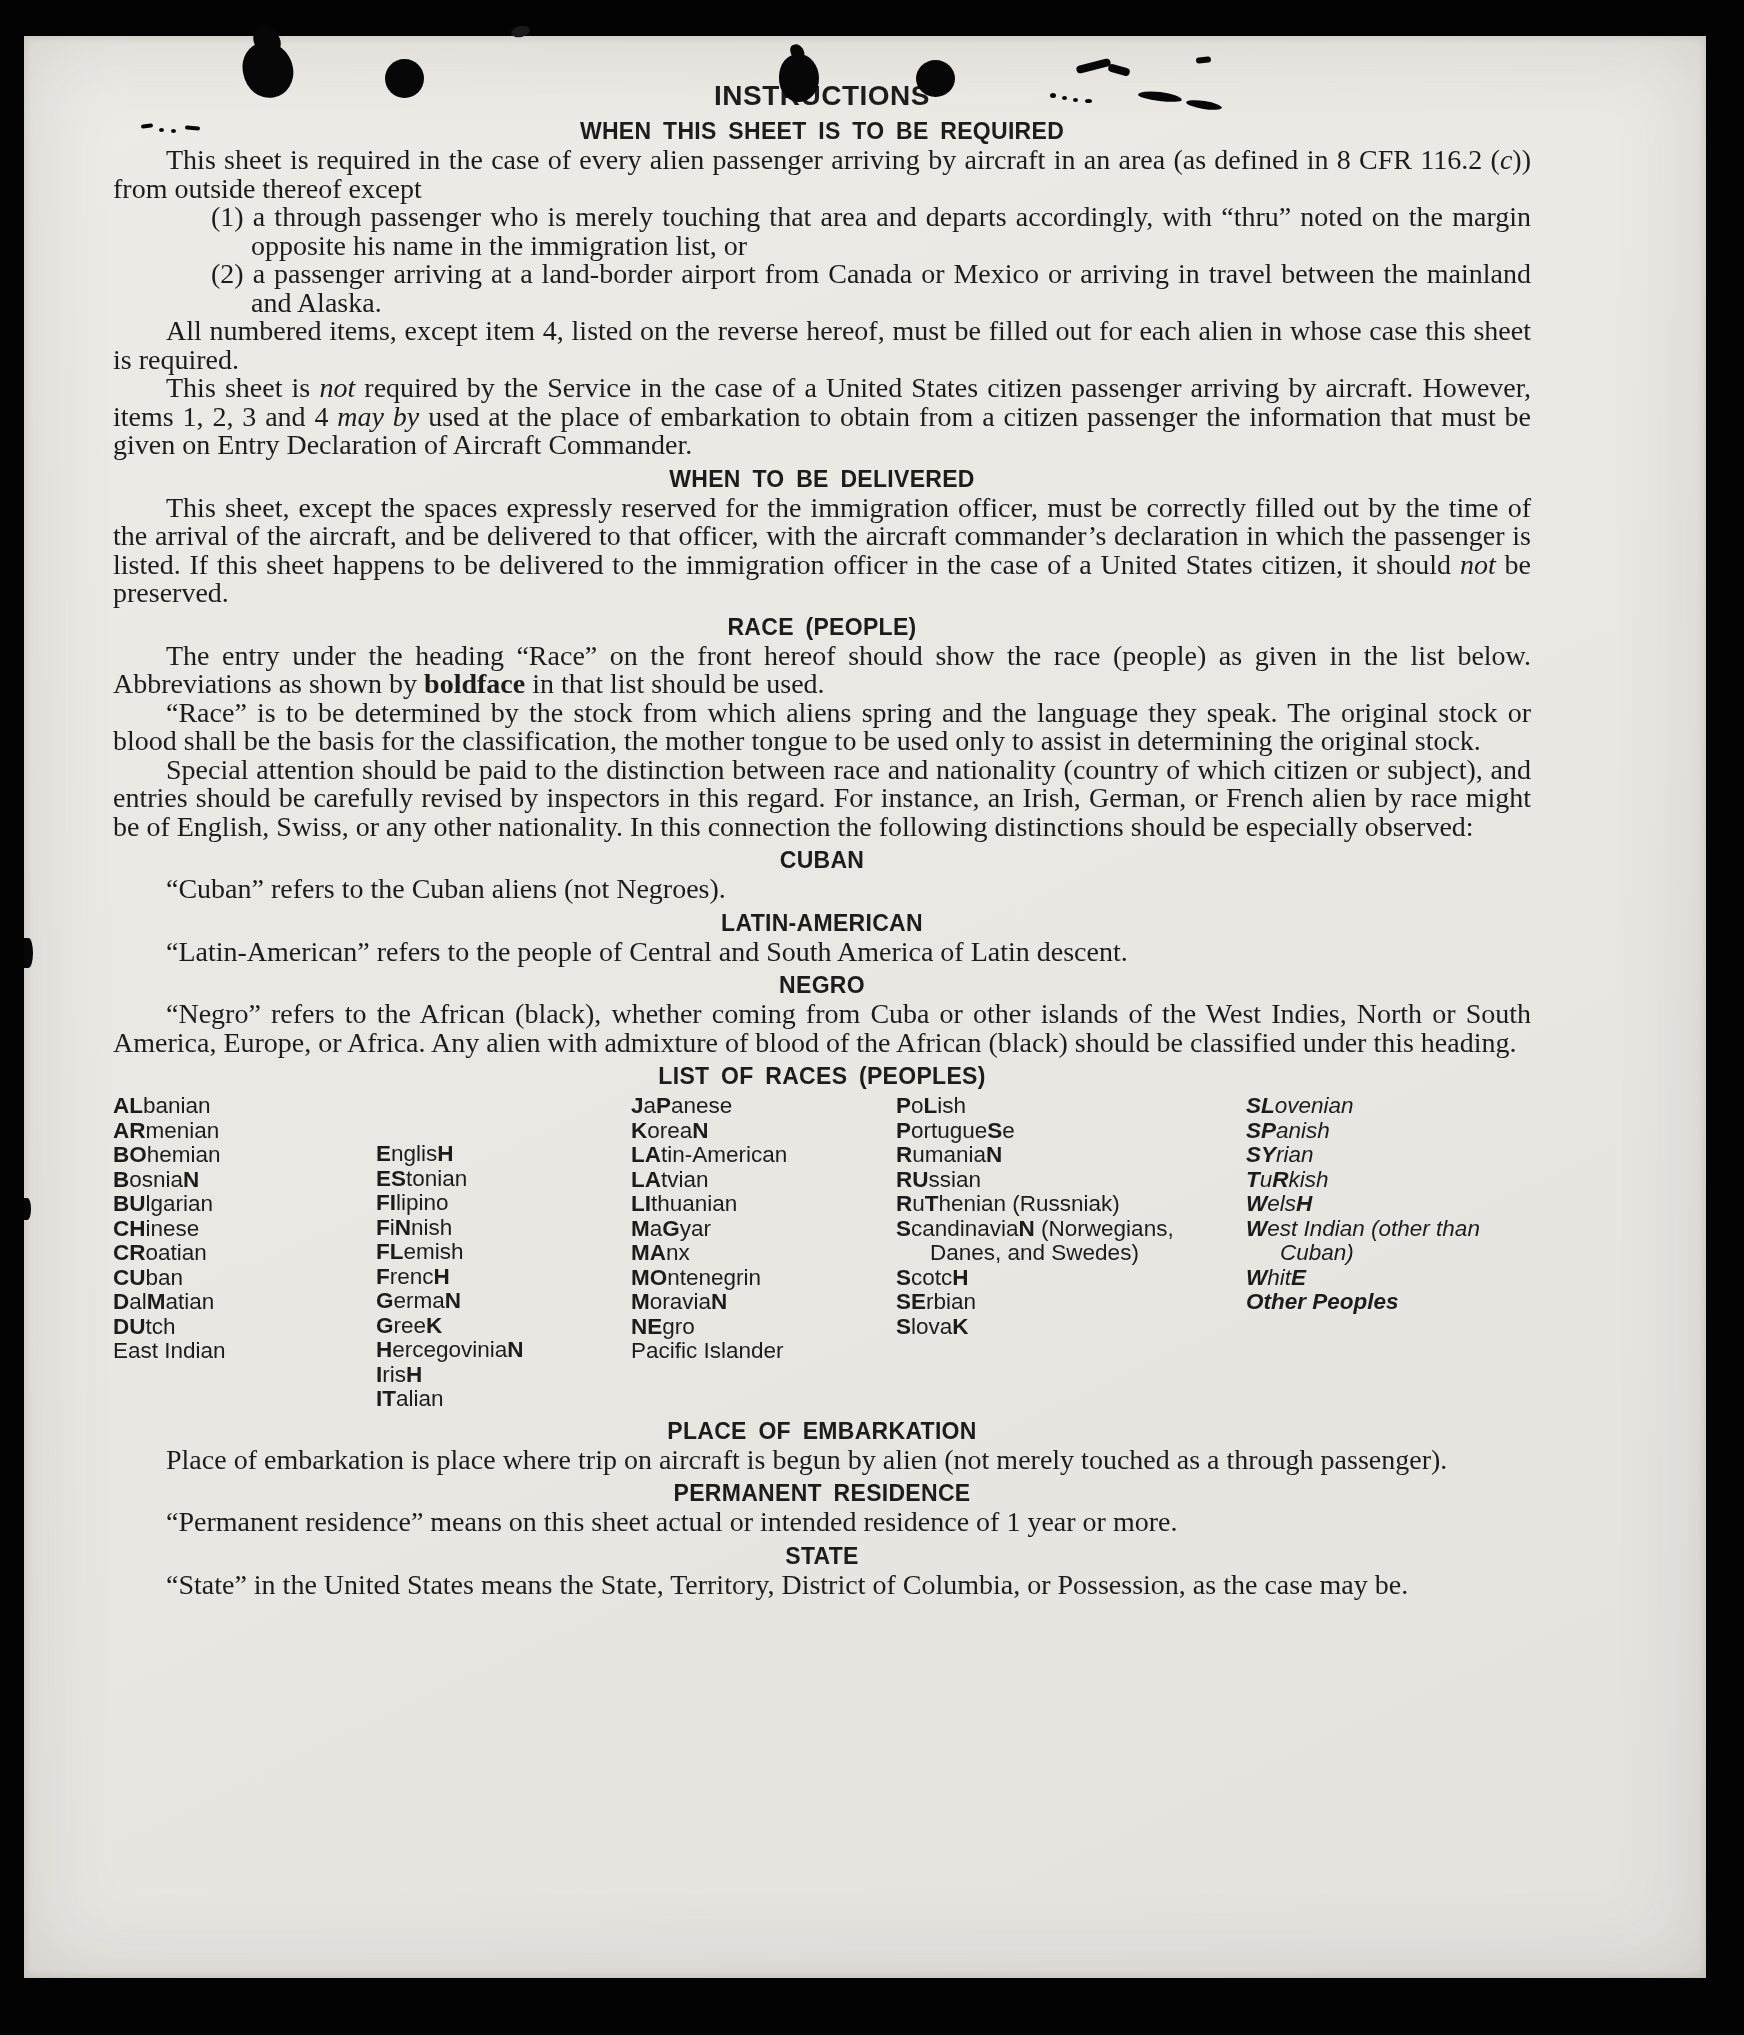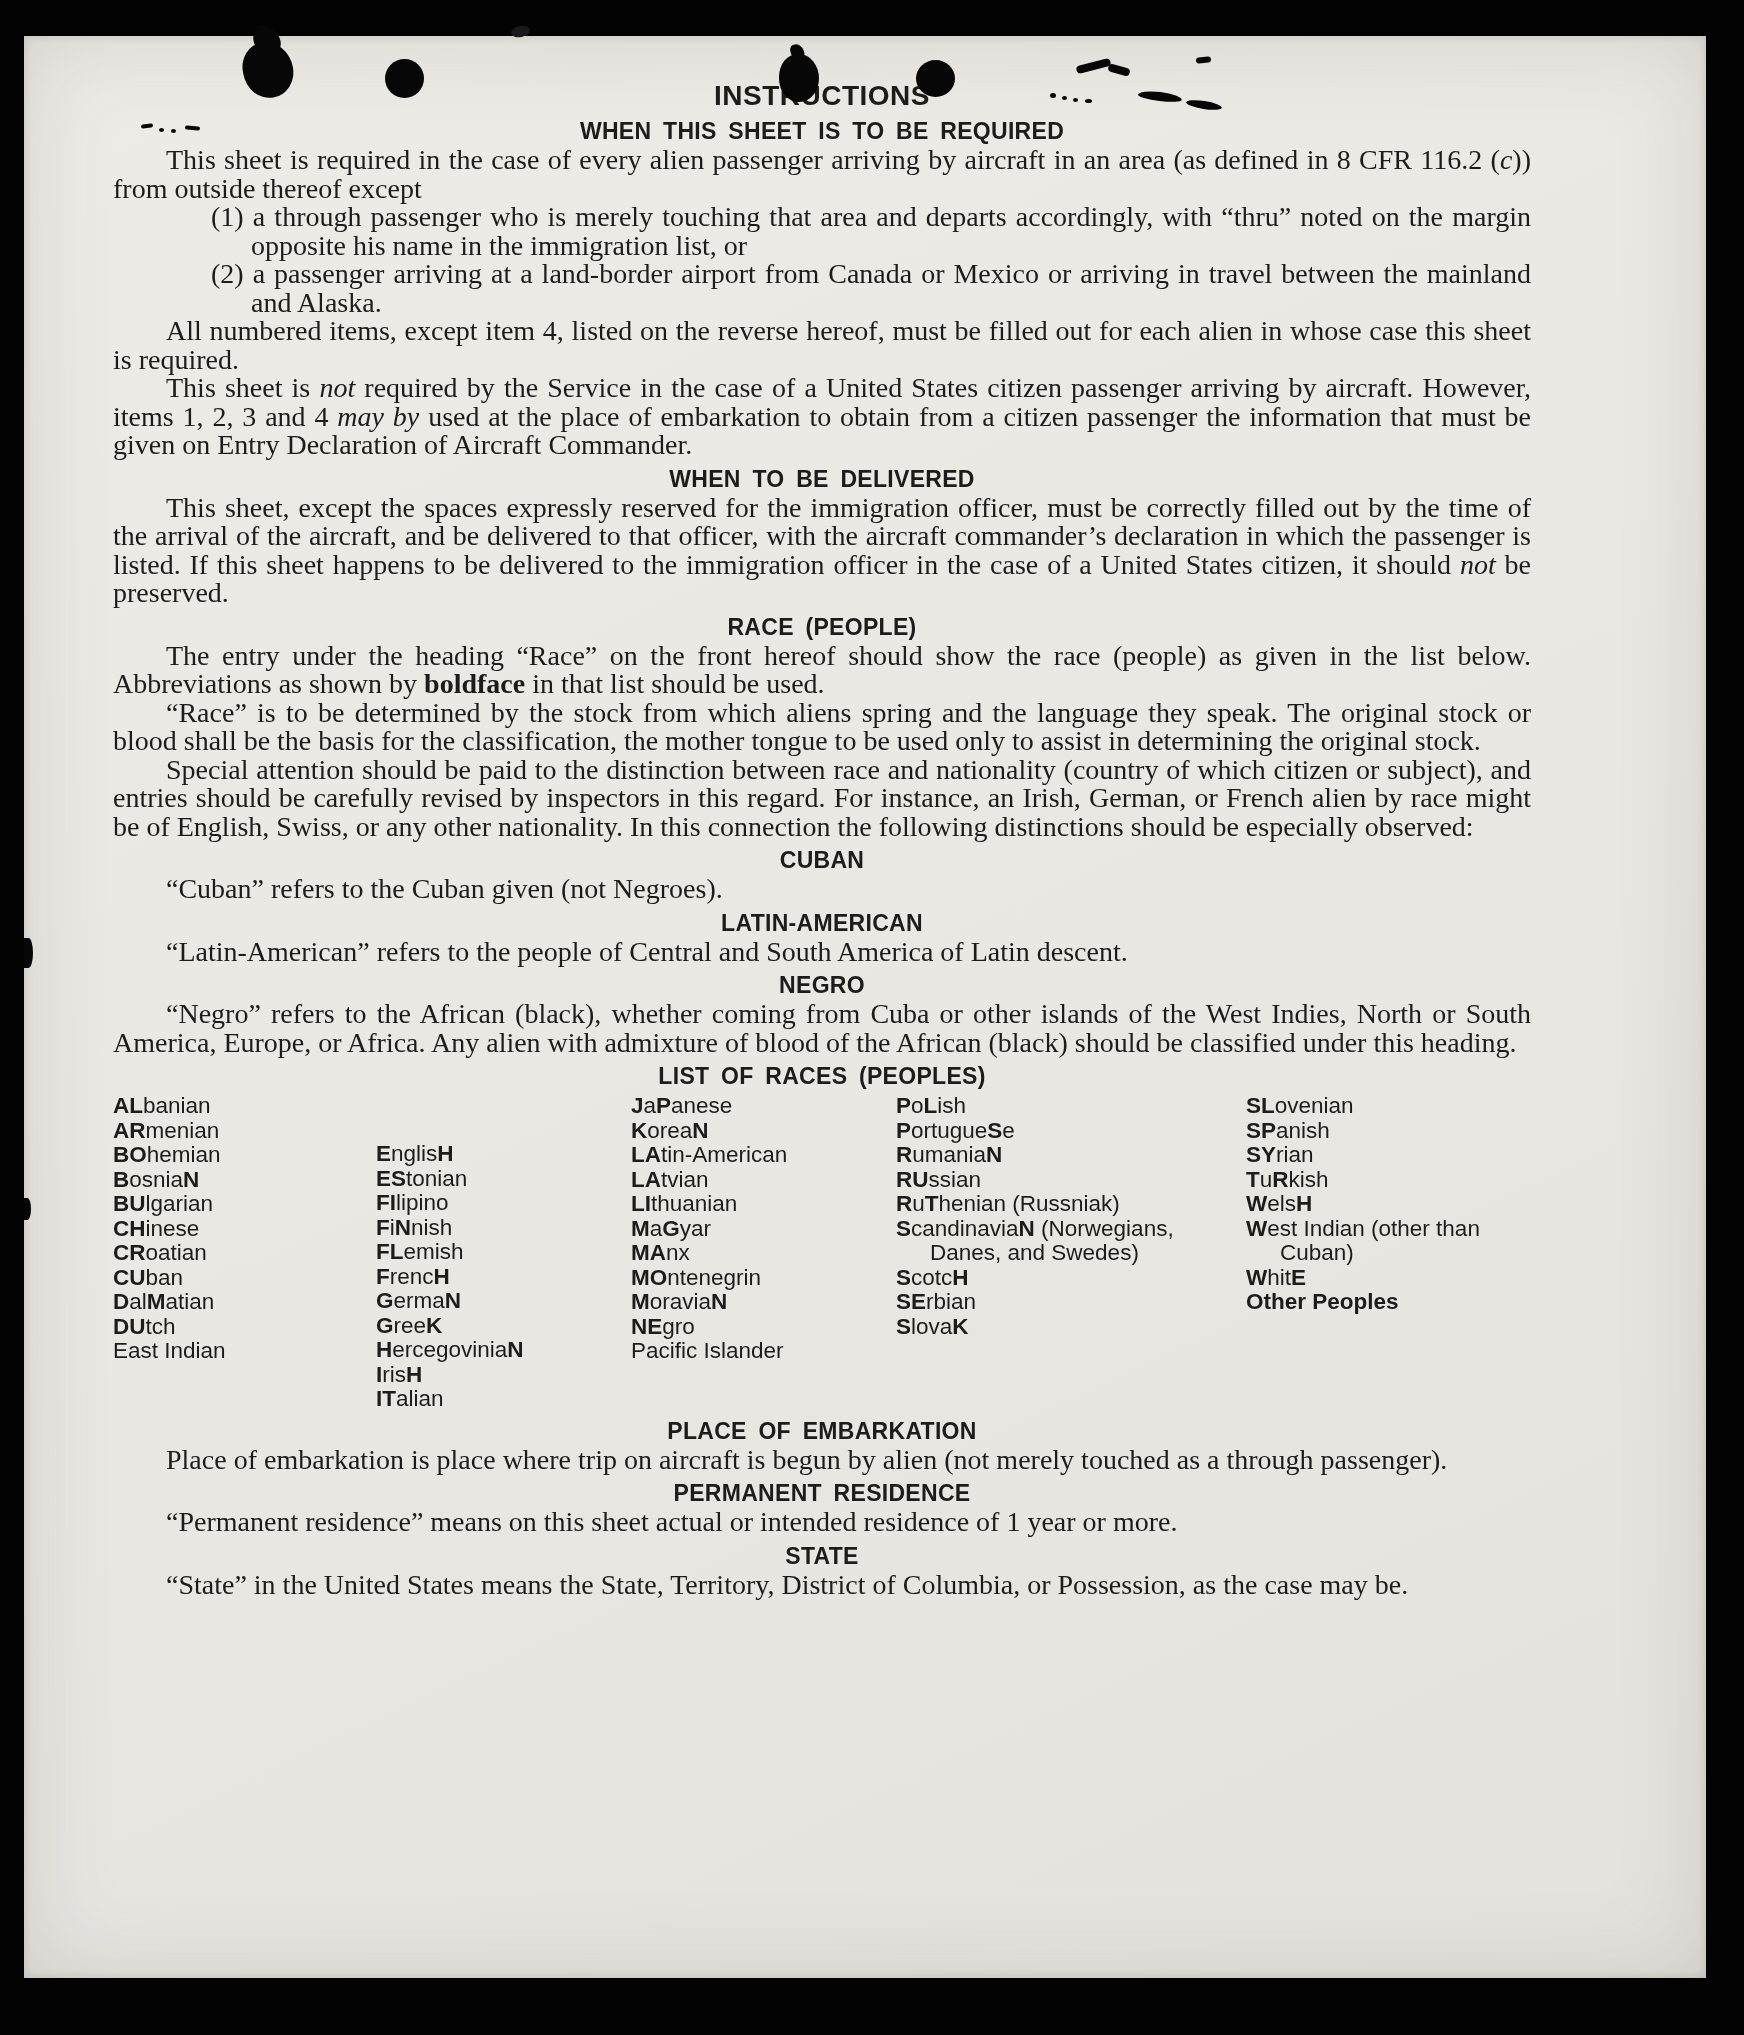--- a/index.html
+++ b/index.html
@@ -32,21 +32,21 @@
   }
   .races{
     display:flex;margin:5px 0 2px 0;
     font-family:"Liberation Sans",sans-serif;font-size:22.5px;line-height:24.5px;
   }
   .races-col{flex:0 0 auto;}
   .races-col.col1{width:263px;}
   .races-col.col2{width:255px;margin-top:48px;}
   .races-col.col3{width:265px;}
   .races-col.col4{width:350px;}
-  .races-col.col5{width:285px;}
+  .races-col.col5{width:285px;font-style:italic;}
   .race-item{padding-left:34px;text-indent:-34px;}
   .para b,.race-item b,.sec-heading b{font-weight:bold;}
   .art{position:absolute;background:#070707;}
 </style>
 </head>
 <body>
 
 <div class="stage">
 
   <div class="paper"></div>
@@ -60,21 +60,21 @@
         <div class="numbered"><span>(2)</span> a passenger arriving at a land-border airport from Canada or Mexico or arriving in travel between the mainland and Alaska.</div>
         <p class="para">All numbered items, except item 4, listed on the reverse hereof, must be filled out for each alien in whose case this sheet is required.</p>
         <p class="para">This sheet is <i>not</i> required by the Service in the case of a United States citizen passenger arriving by aircraft. However, items 1, 2, 3 and 4 <i>may by</i> used at the place of embarkation to obtain from a citizen passenger the information that must be given on Entry Declaration of Aircraft Commander.</p>
         <div class="sec-heading">WHEN TO BE DELIVERED</div>
         <p class="para">This sheet, except the spaces expressly reserved for the immigration officer, must be correctly filled out by the time of the arrival of the aircraft, and be delivered to that officer, with the aircraft commander’s declaration in which the passenger is listed. If this sheet happens to be delivered to the immigration officer in the case of a United States citizen, it should <i>not</i> be preserved.</p>
         <div class="sec-heading">RACE (PEOPLE)</div>
         <p class="para">The entry under the heading “Race” on the front hereof should show the race (people) as given in the list below. Abbreviations as shown by <b>boldface</b> in that list should be used.</p>
         <p class="para">“Race” is to be determined by the stock from which aliens spring and the language they speak. The original stock or blood shall be the basis for the classification, the mother tongue to be used only to assist in determining the original stock.</p>
         <p class="para">Special attention should be paid to the distinction between race and nationality (country of which citizen or subject), and entries should be carefully revised by inspectors in this regard. For instance, an Irish, German, or French alien by race might be of English, Swiss, or any other nationality. In this connection the following distinctions should be especially observed:</p>
         <div class="sec-heading">CUBAN</div>
-        <p class="para">“Cuban” refers to the Cuban given (not Negroes).</p>
+        <p class="para">“Cuban” refers to the Cuban aliens (not Negroes).</p>
         <div class="sec-heading">LATIN-AMERICAN</div>
         <p class="para">“Latin-American” refers to the people of Central and South America of Latin descent.</p>
         <div class="sec-heading">NEGRO</div>
         <p class="para">“Negro” refers to the African (black), whether coming from Cuba or other islands of the West Indies, North or South America, Europe, or Africa. Any alien with admixture of blood of the African (black) should be classified under this heading.</p>
         <div class="sec-heading">LIST OF RACES (PEOPLES)</div>
         <div class="races">
           <div class="races-col col1">
             <div class="race-item"><b>AL</b>banian</div>
             <div class="race-item"><b>AR</b>menian</div>
             <div class="race-item"><b>BO</b>hemian</div>

